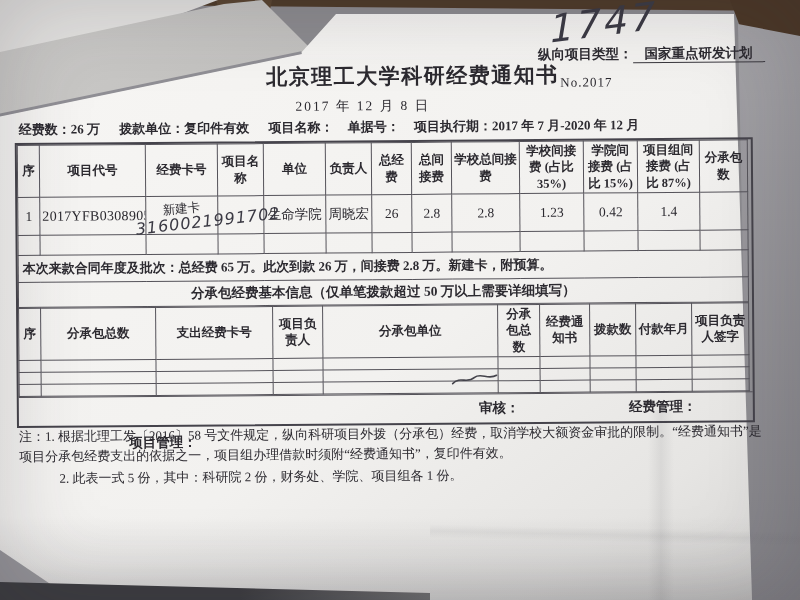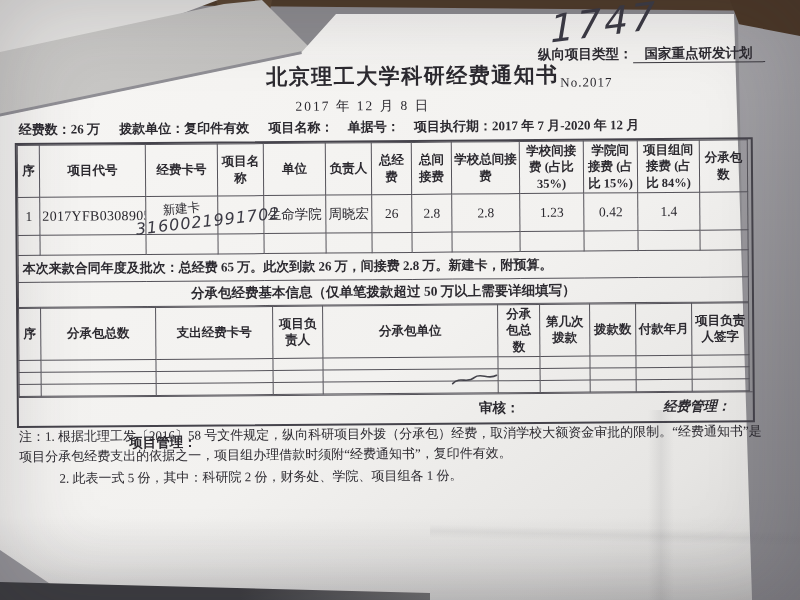--- a/index.html
+++ b/index.html
@@ -58,21 +58,21 @@
   .t1 .empty{height:20px;}
   .t2 .empty{height:12px;}
   .batch td{height:24px;font-size:13px;text-align:left;padding-left:4px;font-weight:600;}
   .section td{height:22px;font-size:13.5px;font-weight:700;text-align:center;}
   .t2 .hdr{height:46px;}
   .card-printed{display:inline-block;transform:rotate(-5deg) translateY(-6px);font-size:12.5px;}
   .hw-card{position:absolute;left:136px;top:210px;font-size:16px;letter-spacing:1px;
     transform:rotate(-6deg);white-space:nowrap;}
   .footer-band{position:relative;height:28px;border-top:1px solid #55535a;font-size:13.5px;font-weight:700;}
   .footer-band span{position:absolute;top:5px;}
-  .fb-1{left:110px;margin-top:32px;} .fb-2{left:460px;} .fb-3{left:644px;font-style:italic;}
+  .fb-1{left:110px;margin-top:32px;} .fb-2{left:460px;} .fb-3{left:610px;}
   .scribble{position:absolute;left:450px;top:372px;}
   .notes{position:absolute;left:18px;top:424px;width:744px;font-size:13px;line-height:20px;}
   .notes p{margin:0;}
   .notes .indent{text-indent:40px;margin-top:2px;}
 </style>
 </head>
 <body>
 
 <div class="photo">
   <div class="layer wood-top"></div>
@@ -131,21 +131,21 @@
           <th>项目代号</th>
           <th>经费卡号</th>
           <th>项目名称</th>
           <th>单位</th>
           <th>负责人</th>
           <th>总经费</th>
           <th>总间接费</th>
           <th>学校总间接费</th>
           <th>学校间接费 (占比 35%)</th>
           <th>学院间接费 (占比 15%)</th>
-          <th>项目组间接费 (占比 84%)</th>
+          <th>项目组间接费 (占比 87%)</th>
           <th>分承包数</th>
         </tr>
         <tr class="data">
           <td>1</td>
           <td class="code">2017YFB0308905</td>
           <td><span class="card-printed">新建卡</span></td>
           <td></td>
           <td>生命学院</td>
           <td>周晓宏</td>
           <td>26</td>
@@ -194,21 +194,21 @@
             <col style="width:57px">
         </colgroup>
         <tbody>
             <tr class="hdr">
           <th>序</th>
           <th>分承包总数</th>
           <th>支出经费卡号</th>
           <th>项目负责人</th>
           <th>分承包单位</th>
           <th>分承包总数</th>
-          <th>第几次拨款</th>
+          <th>经费通知书</th>
           <th>拨款数</th>
           <th>付款年月</th>
           <th>项目负责人签字</th>
         </tr>
         <tr class="empty">
           <td></td>
               <td></td>
               <td></td>
               <td></td>
               <td></td>

